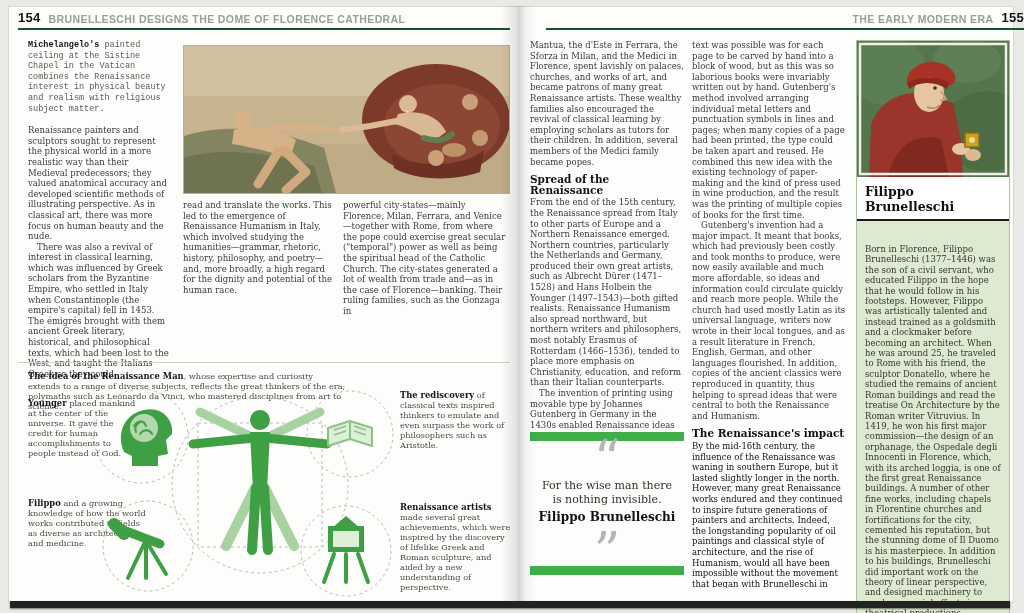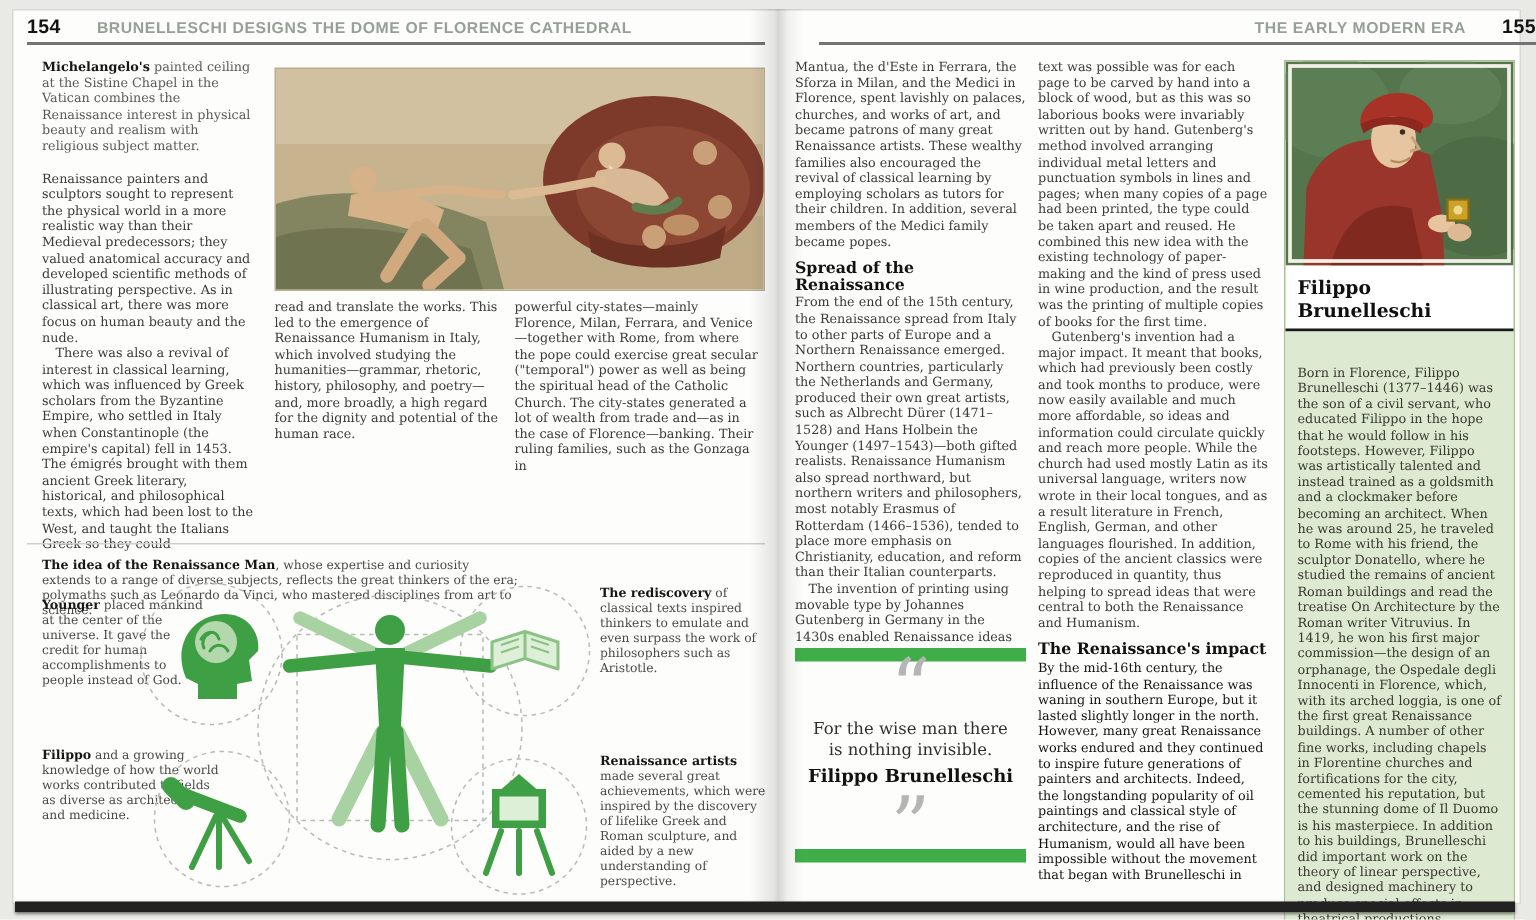--- a/index.html
+++ b/index.html
@@ -6,29 +6,29 @@
   body{width:1024px;height:613px;background:#e9e9e5;position:relative;overflow:hidden;
        font-family:"DejaVu Serif",serif;color:#3a3a3a;}
   .spread{position:absolute;left:8px;top:6px;width:1004px;height:595px;background:#fdfdfb;
           border:1px solid #d8d8d4;}
   .gutter{position:absolute;left:500px;top:6px;width:36px;height:595px;
           background:linear-gradient(to right,rgba(0,0,0,0) 0%,rgba(0,0,0,0.10) 45%,rgba(0,0,0,0.16) 52%,rgba(0,0,0,0.05) 70%,rgba(0,0,0,0) 100%);}
   .bottom-edge{position:absolute;left:10px;top:601px;width:1000px;height:7px;background:#222;
                box-shadow:0 1px 2px rgba(0,0,0,.5);}
   .abs{position:absolute;}
   
-  .pg-header{display:flex;align-items:flex-end;gap:24px;border-bottom:2px solid #737373;
+  .pg-header{display:flex;align-items:flex-end;gap:8px;border-bottom:2px solid #14532d;
              padding-bottom:3px;font-family:"Liberation Sans",sans-serif;}
   .pg-num{font-size:13px;font-weight:bold;color:#141414;letter-spacing:.3px;}
   .pg-title{font-size:10.5px;font-weight:bold;color:#96a096;letter-spacing:.4px;}
   .right-align{justify-content:flex-end;}
   
   .bodytext{font-size:8.5px;line-height:10.6px;text-align:left;}
   .bodytext p{margin:0 0 0 0;}
-  .bodytext p.gap{margin-bottom:11px;}
+  .bodytext p.gap{margin-bottom:11px;font-family:Liberation Mono, monospace;}
   .indent{text-indent:9px;}
   .lead{font-weight:bold;color:#161616;}
   .caption{color:#5a5a58;}
   h3.subhead{font-family:"DejaVu Serif",serif;font-size:10.5px;color:#121212;margin:7px 0 2px 0;}
   .endmark{color:#121212;}
   
   .fresco{border:1px solid #b9ad93;}
   
   .dlabel{font-size:8.2px;line-height:10px;color:#4a4a48;}
   .dlabel .lead{font-size:8.4px;}

